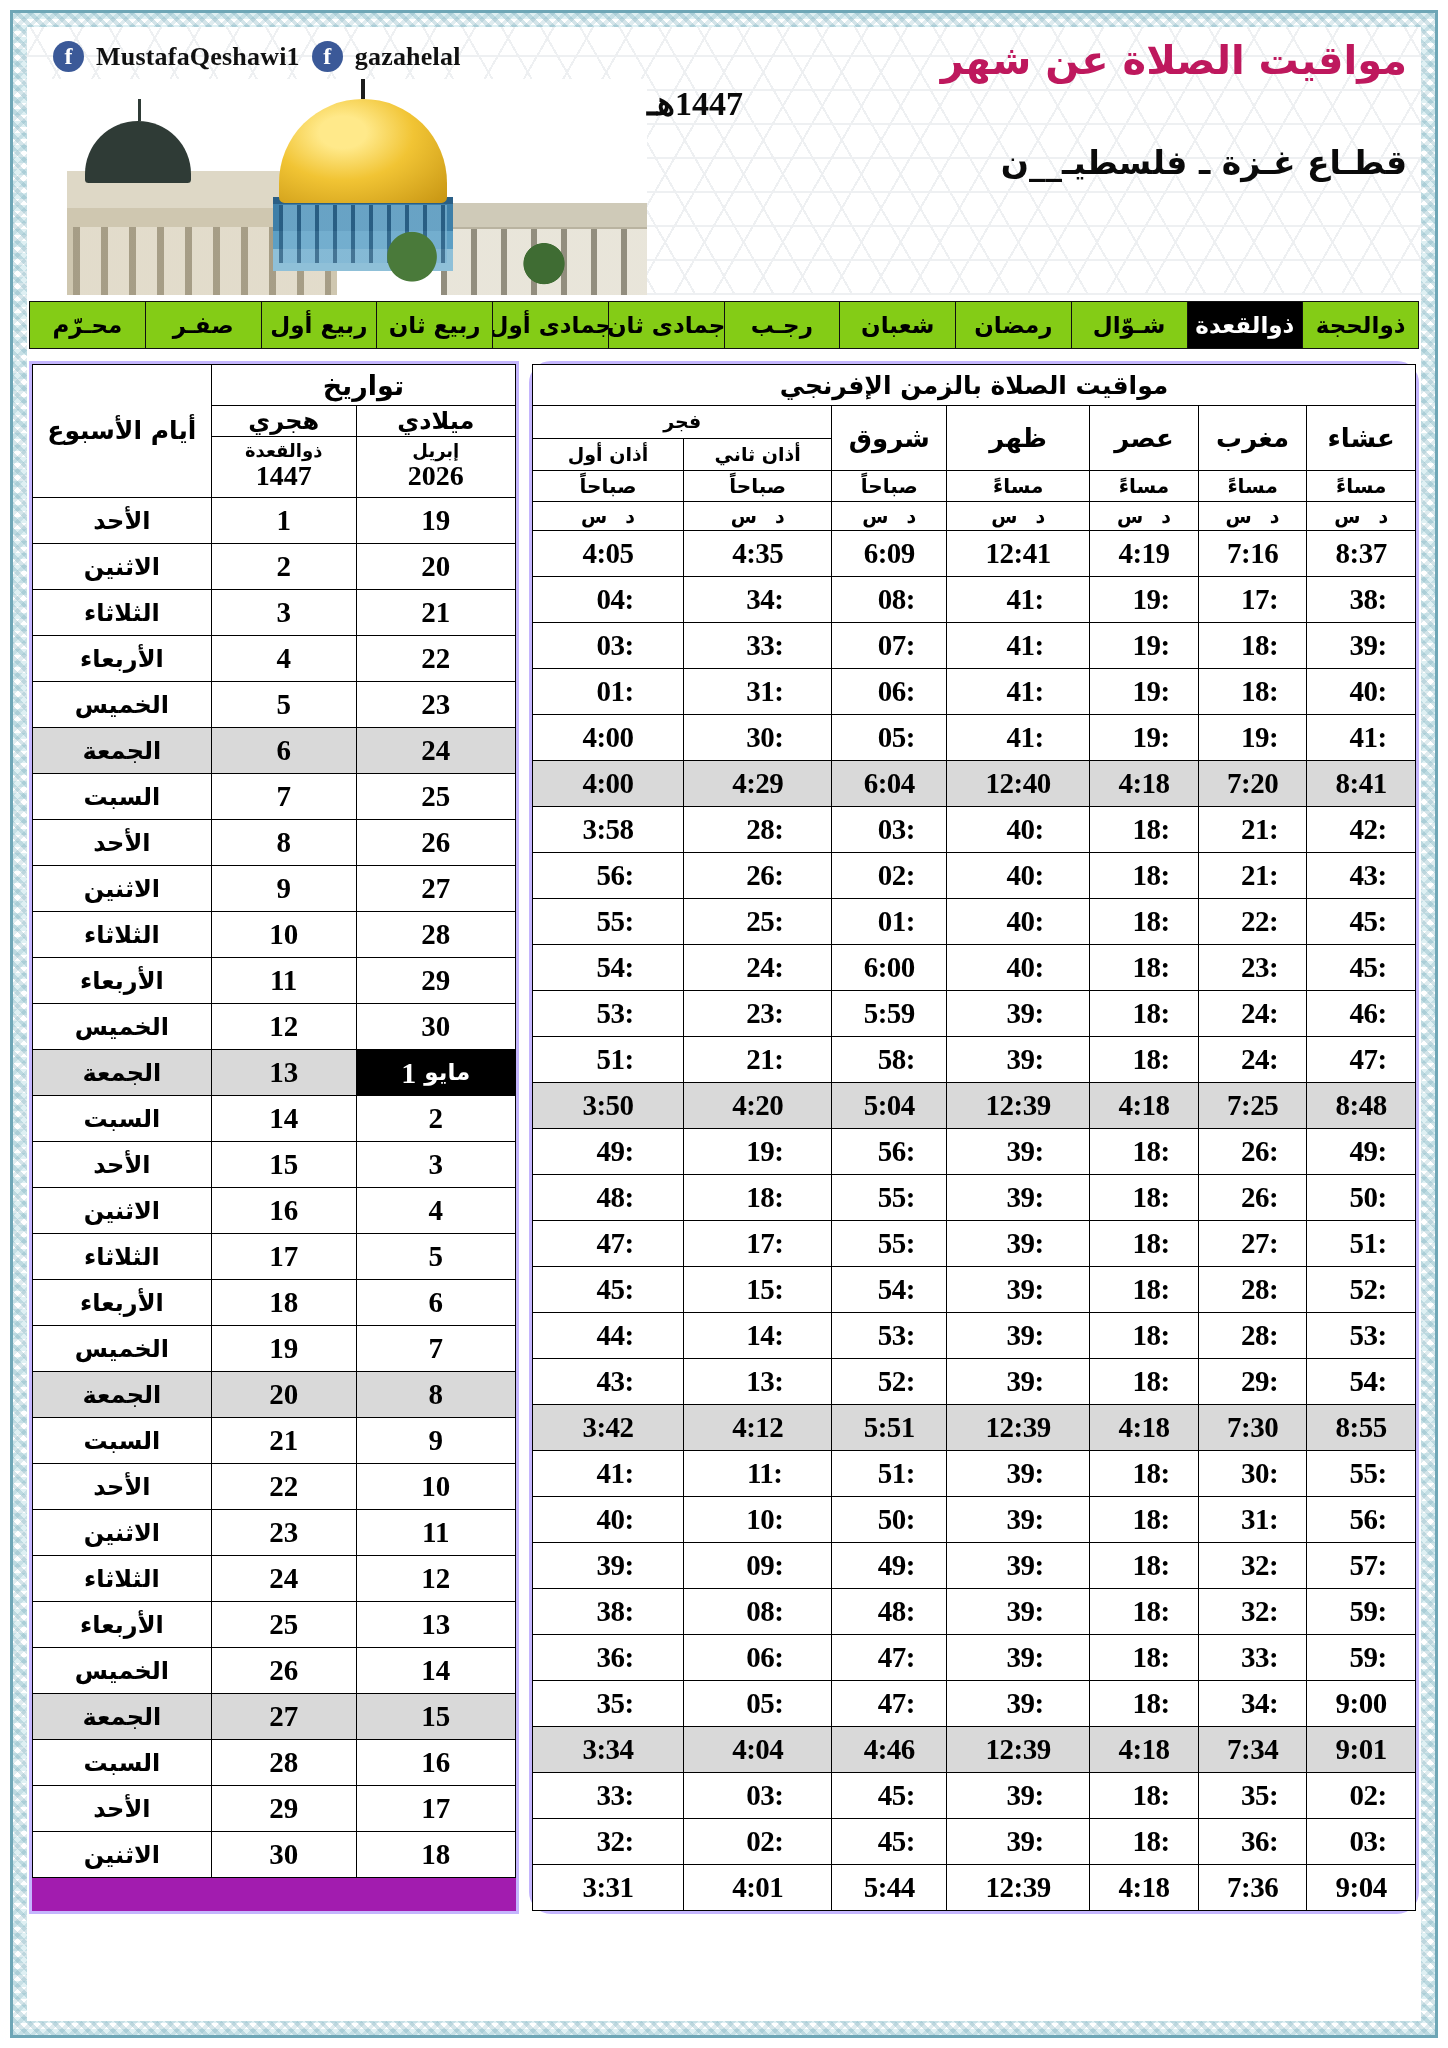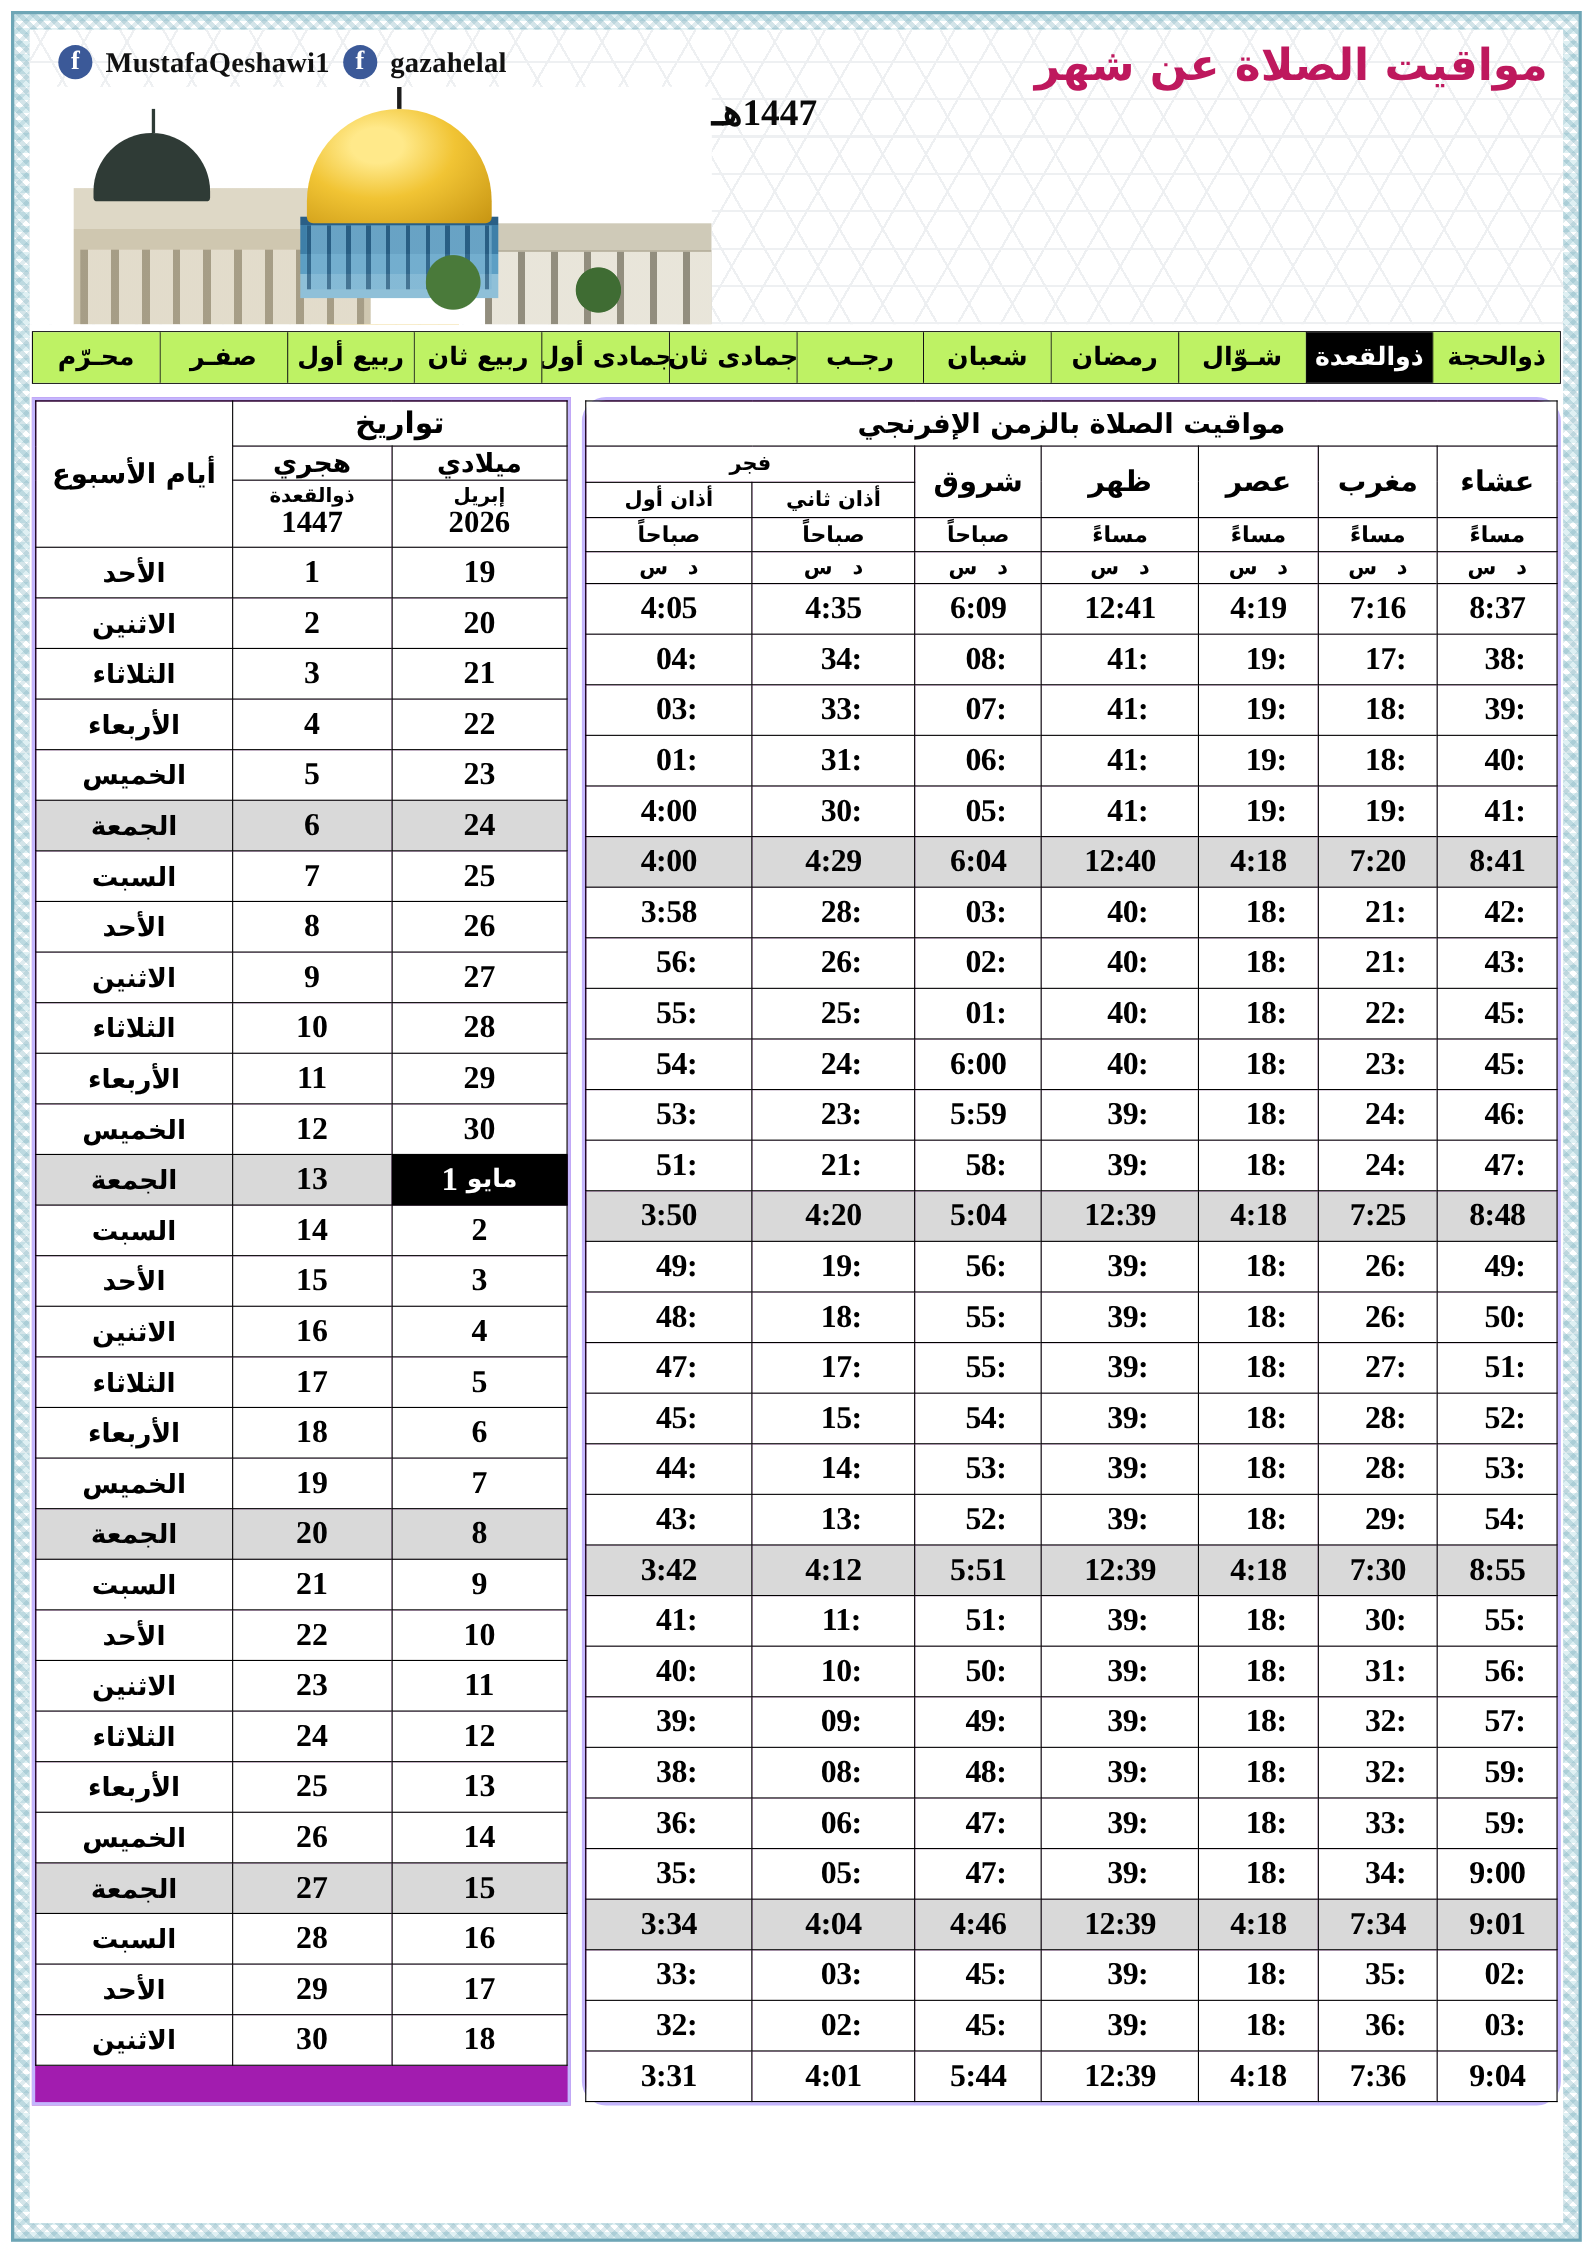--- a/index.html
+++ b/index.html
@@ -159,21 +159,21 @@
 
   
   .months-bar{
     display:flex;flex-direction:row;height:48px;margin:6px 2px 0 2px;
     border:1px solid #111;box-sizing:border-box;background:#fff;
   }
   .month-tab{
     flex:1 1 0;border-left:1px solid #111;
     display:flex;align-items:center;justify-content:center;
     font:700 23px/1 "DejaVu Sans","Liberation Sans",sans-serif;
-    color:#000;background:#bef264;white-space:nowrap;overflow:hidden;
+    color:#000;background:#84cc16;white-space:nowrap;overflow:hidden;
   }
   .month-tab:last-child{border-left:none;}
   .month-tab.active{background:#000;color:#fff;}
 
   
   .tables{
     display:flex;flex-direction:row;gap:10px;margin:12px 2px 0 2px;
     align-items:stretch;
   }
   .tbl{border:3px solid #c4b5fd;box-sizing:border-box;background:#a21caf;}
@@ -247,20 +247,21 @@
         <span class="social-name">MustafaQeshawi1</span>
         <span class="fb-badge">f</span>
         <span class="social-name">gazahelal</span>
       </div>
 
       <div class="title-block">
         <div class="title-main">مواقيت الصلاة عن شهر</div>
         <div class="month-row">
           <span class="year-hijri">1447هـ</span>
         </div>
+        <div class="subtitle">قطـاع غـزة ـ فلسطيـ__ن</div>
       </div>
     </div>
 
     <div class="months-bar" id="months-bar">
         <div class="month-tab">ذوالحجة</div>
         <div class="month-tab active">ذوالقعدة</div>
         <div class="month-tab">شـوّال</div>
         <div class="month-tab">رمضان</div>
         <div class="month-tab">شعبان</div>
         <div class="month-tab">رجـب</div>

